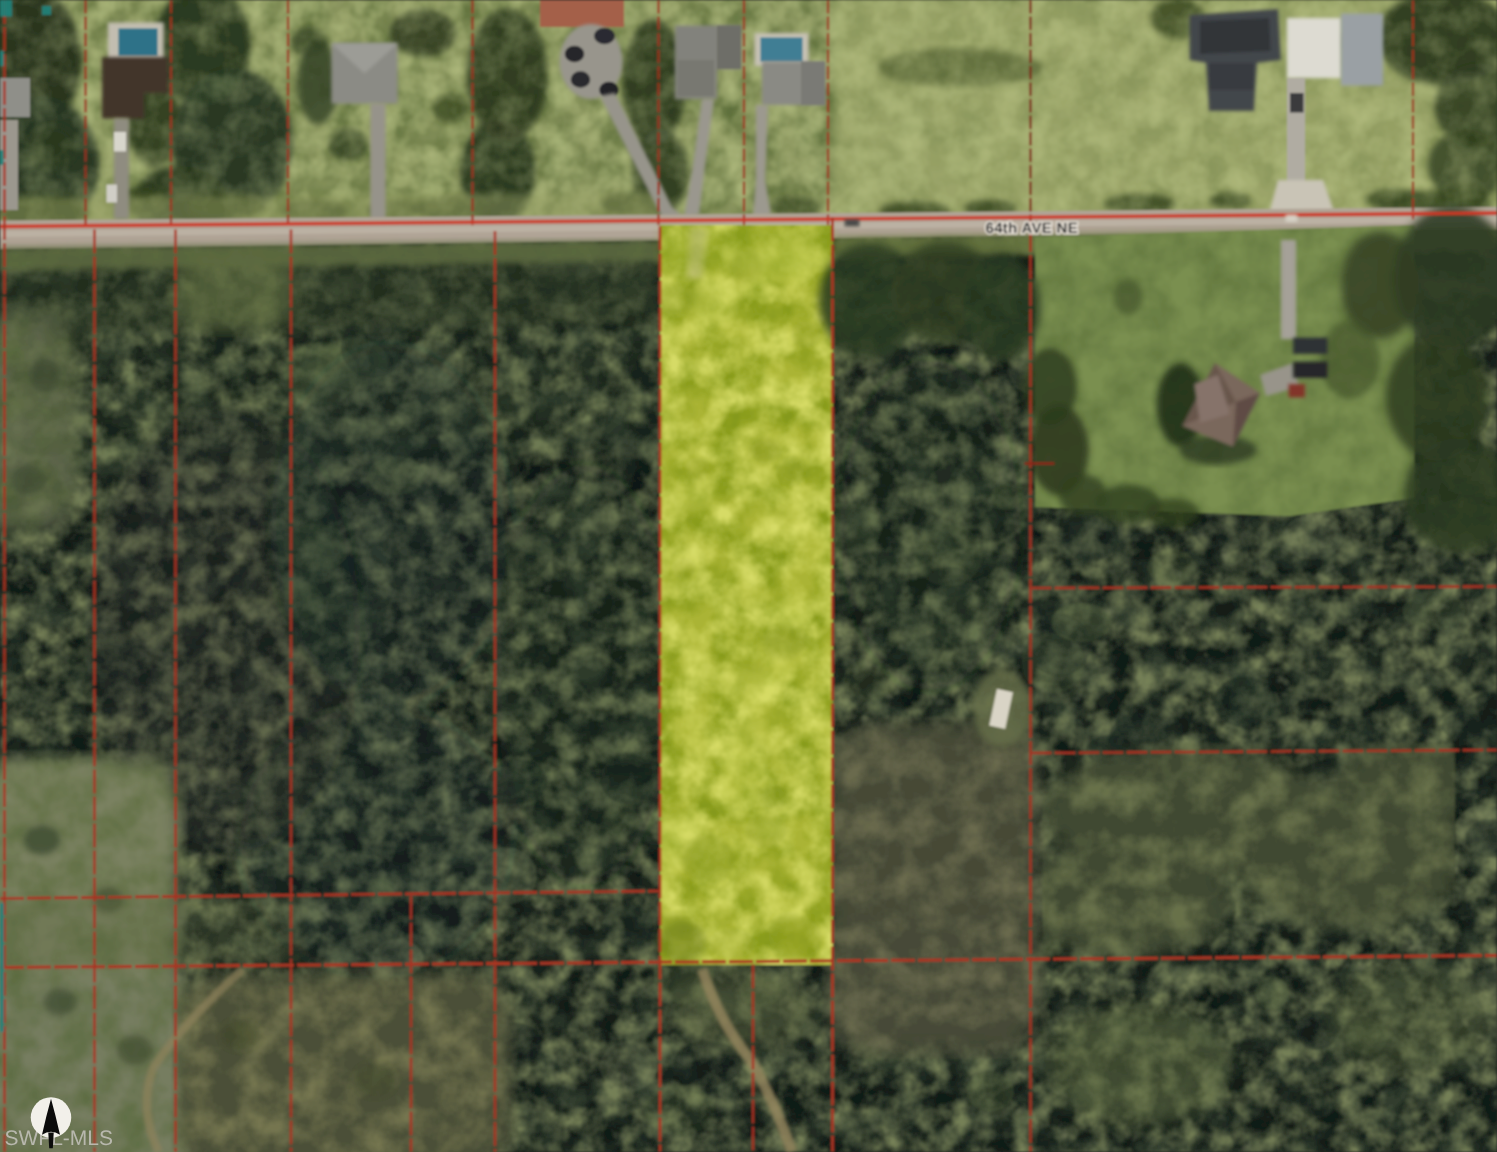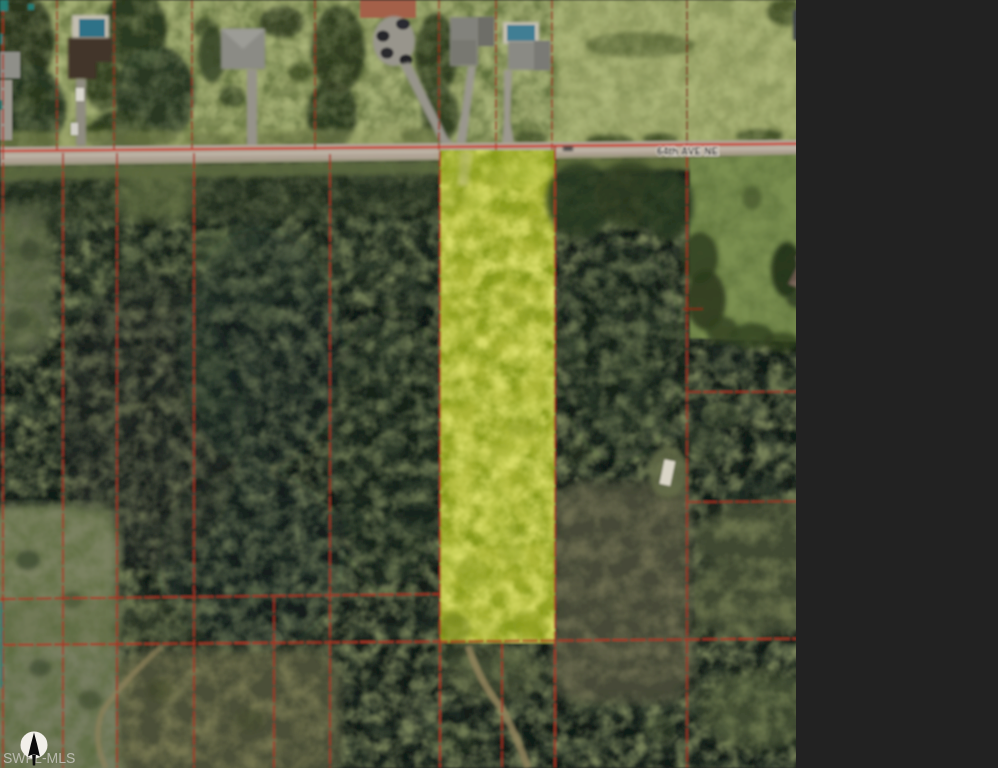--- a/index.html
+++ b/index.html
@@ -1,16 +1,16 @@
 <!DOCTYPE html>
 <html><head>
 <meta charset="utf-8">
 <style>
 html,body{margin:0;padding:0;background:#222;}
-#wrap{width:796px;height:768px;position:relative;overflow:hidden;font-family:"Liberation Sans",sans-serif;}
+#wrap{width:998px;height:768px;position:relative;overflow:hidden;font-family:"Liberation Sans",sans-serif;}
 </style>
 </head>
 <body>
 <div id="wrap">
 <svg width="998" height="768" viewBox="0 0 998 768">
 <defs>
 <filter id="texFdark" x="0%" y="0%" width="100%" height="100%" color-interpolation-filters="sRGB">
   <feTurbulence type="fractalNoise" baseFrequency="0.05" numOctaves="4" seed="11"></feTurbulence>
   <feColorMatrix type="matrix" values="0 0 0 0 0.065  0 0 0 0 0.1  0 0 0 0 0.085  2.1 0.8 0 0 -0.78"></feColorMatrix>
 </filter>

